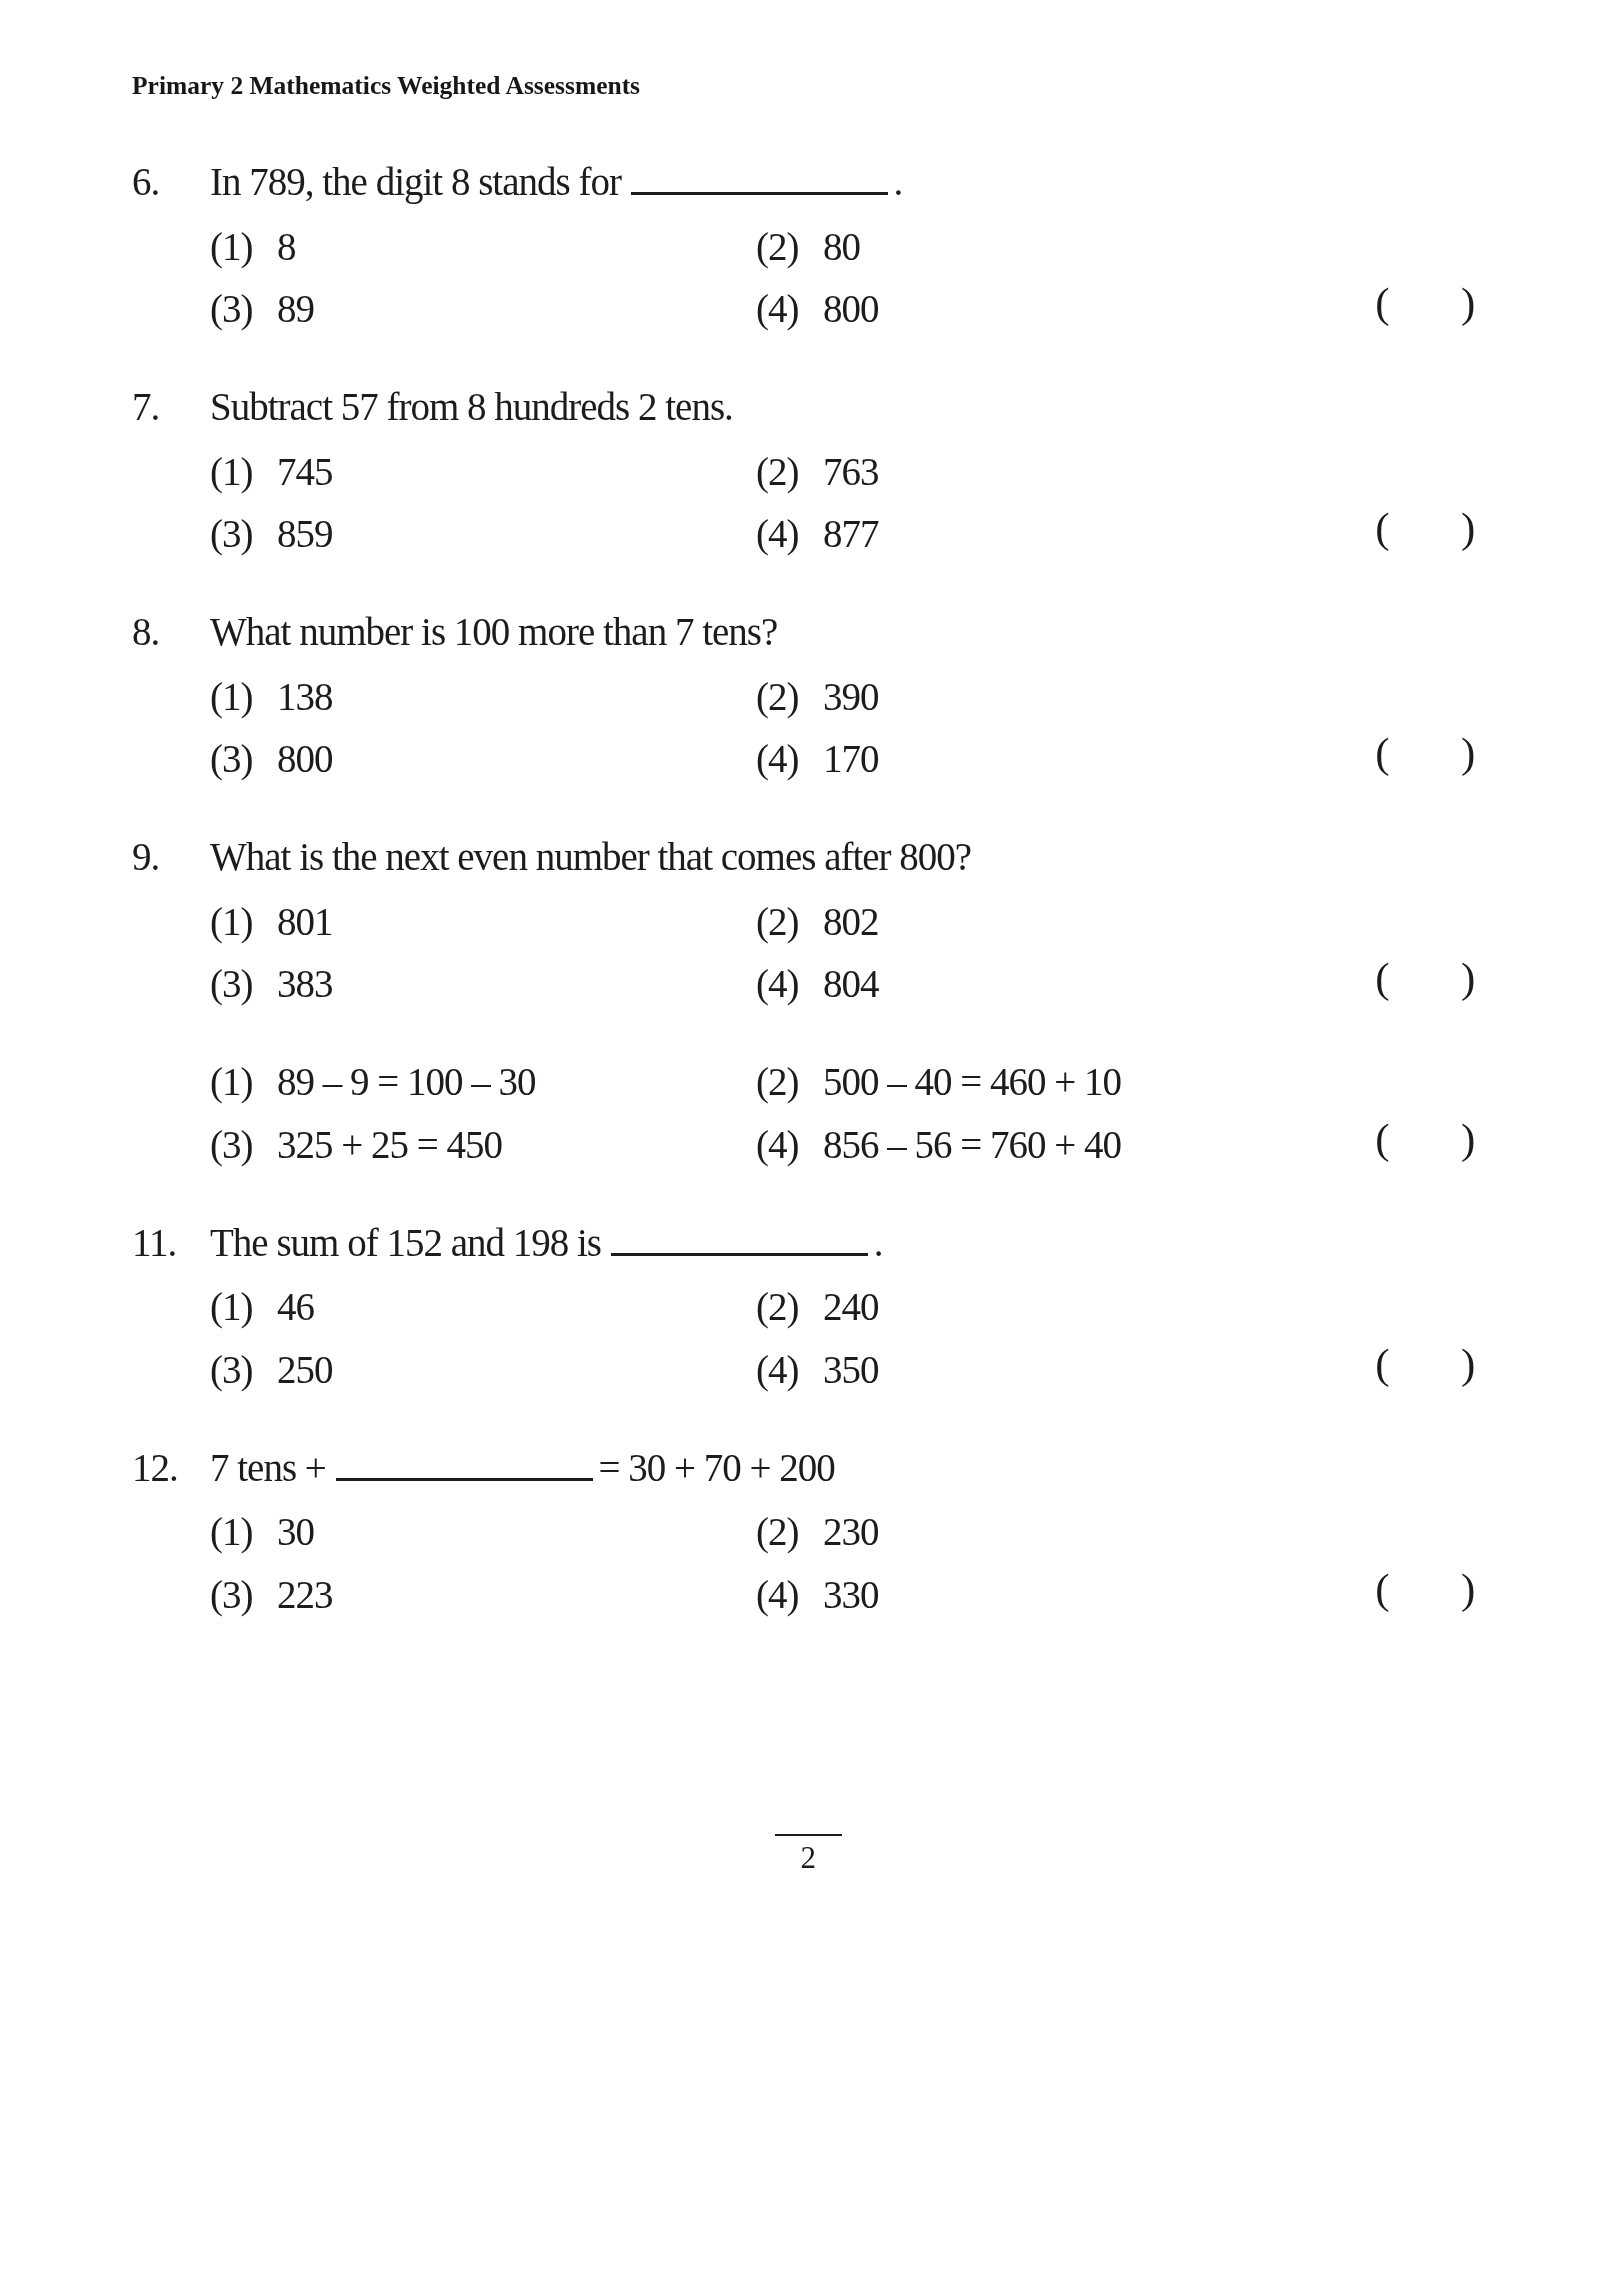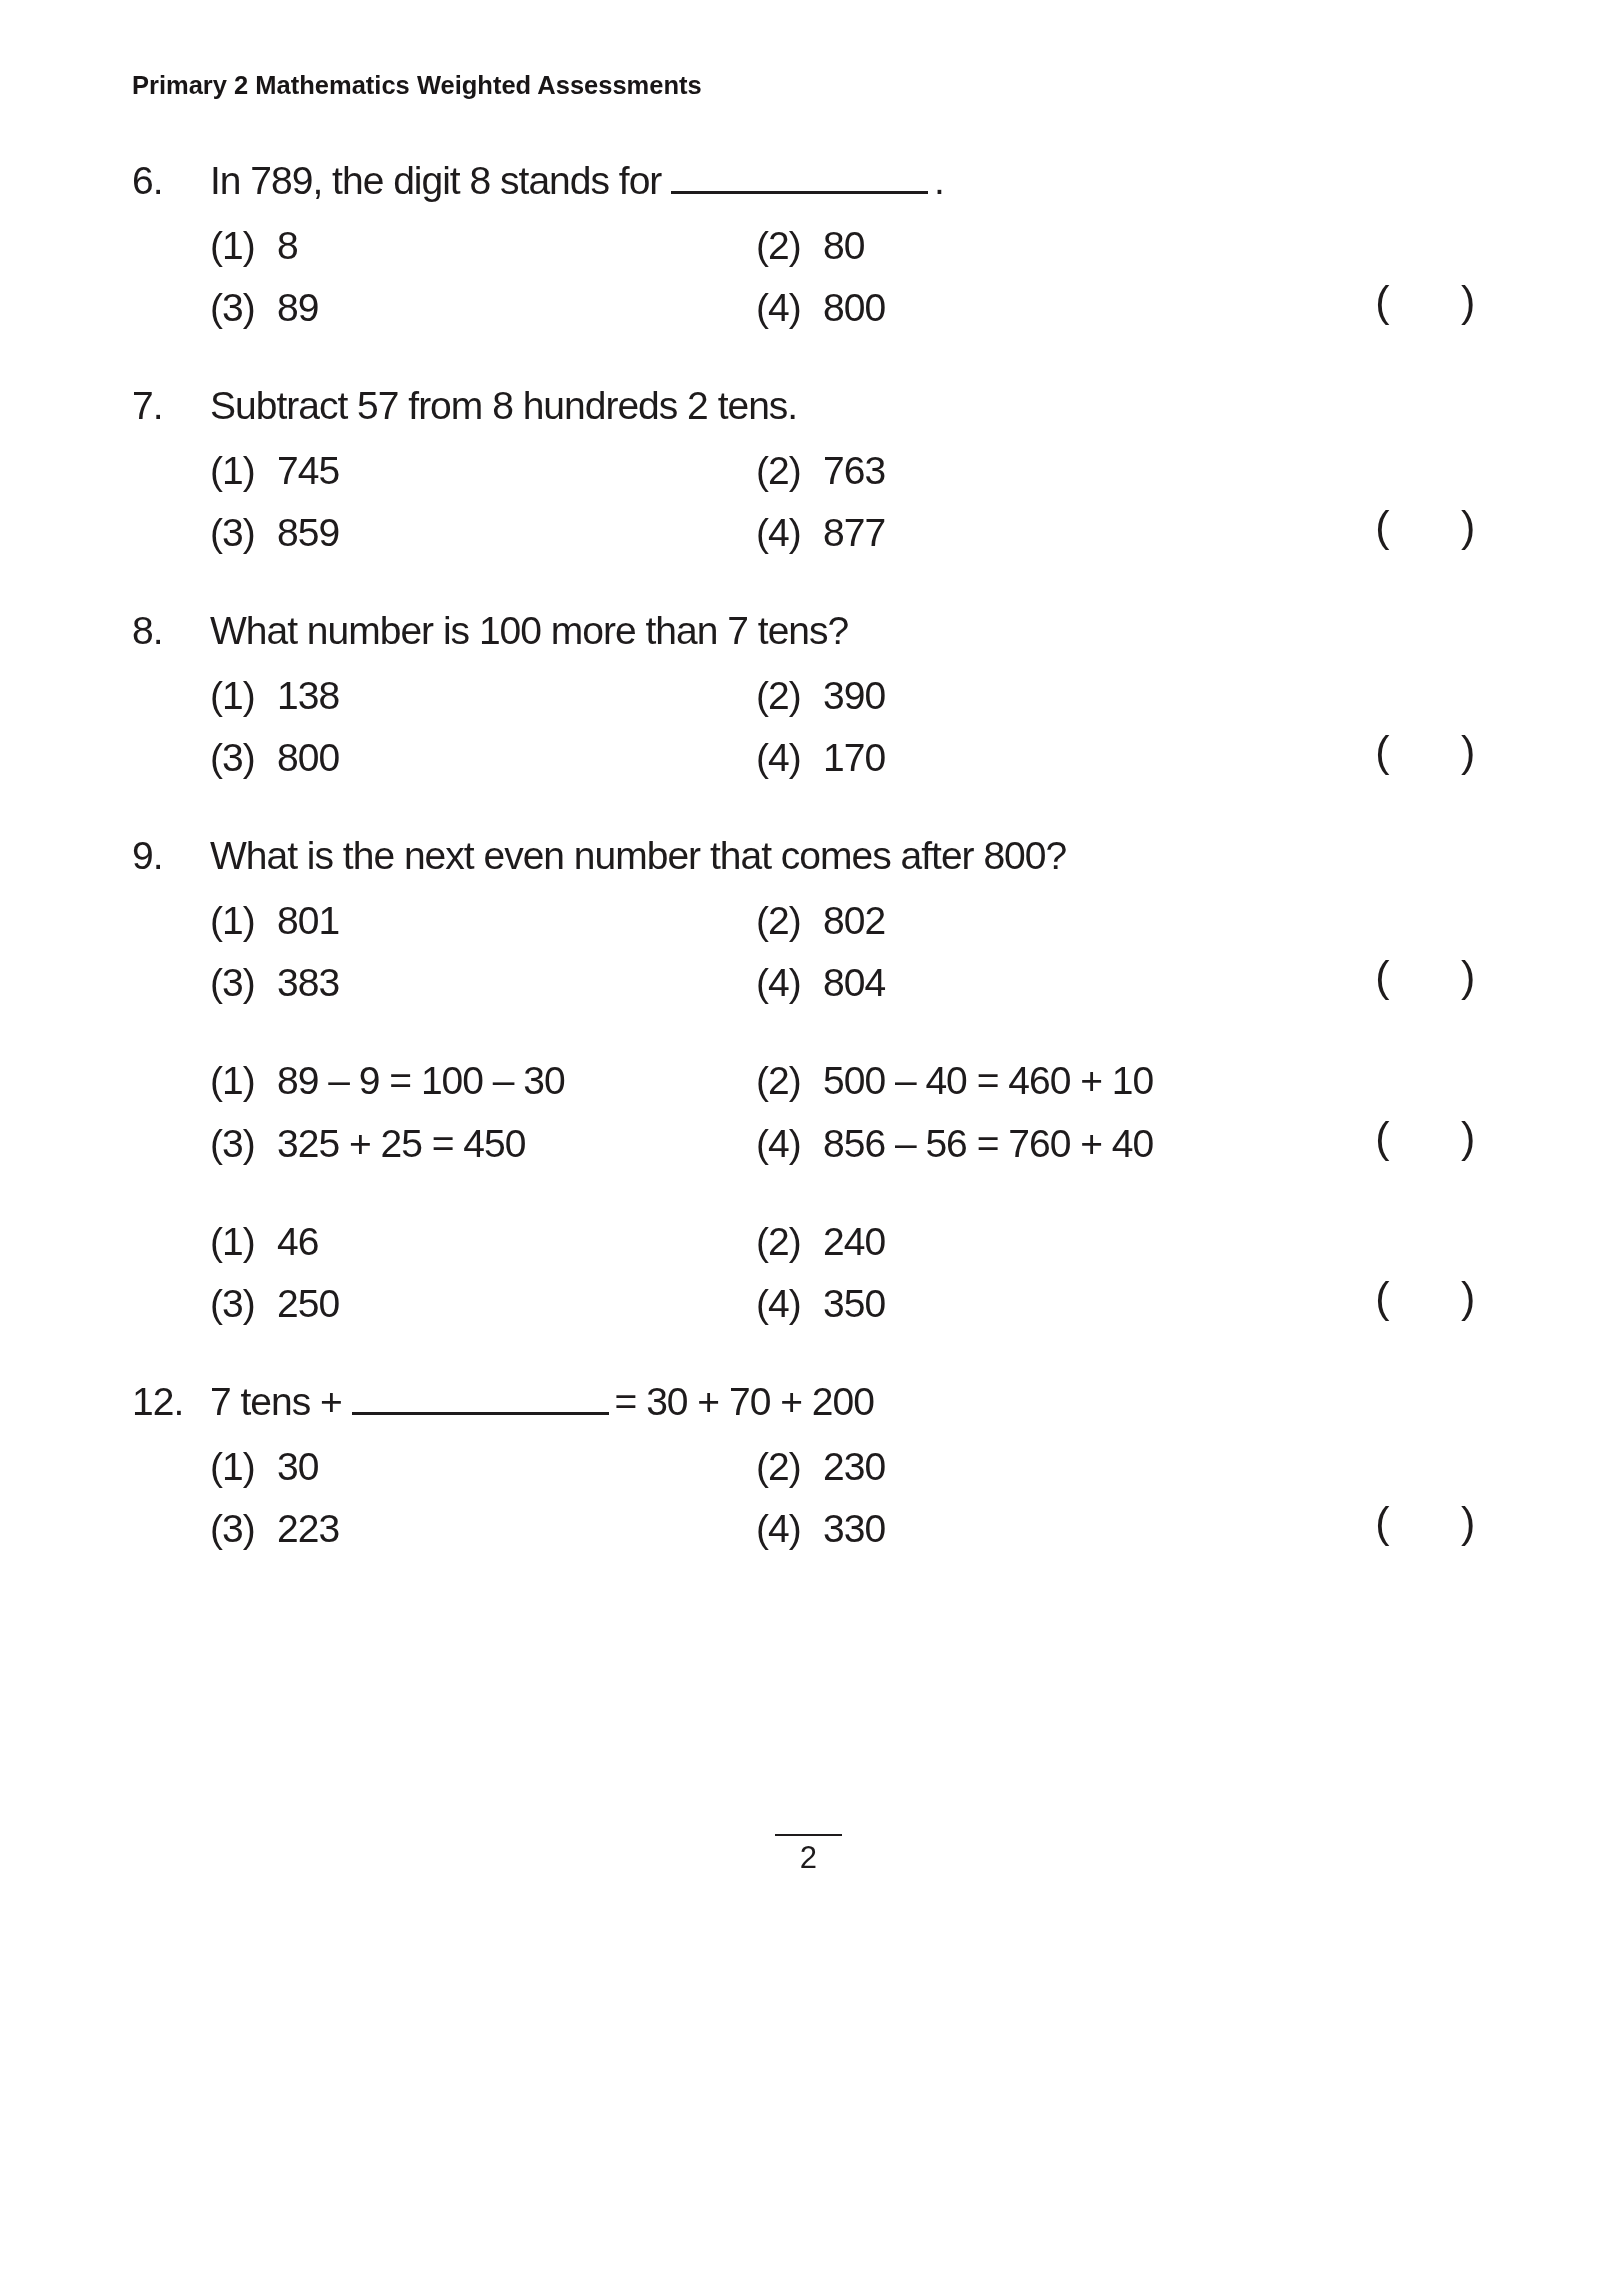--- a/index.html
+++ b/index.html
@@ -3,21 +3,21 @@
 <meta charset="utf-8">
 <style>
   * { margin: 0; padding: 0; box-sizing: border-box; }
   html, body { background: #ffffff; }
   .page {
     position: relative;
     width: 1616px;
     height: 1937px;
     background: #ffffff;
     color: #1e1b1c;
-    font-family: Liberation Sans, sans-serif;
+    font-family: Liberation Serif, serif;
     overflow: hidden;
   }
   .content {
     position: absolute;
     top: 71px;
     left: 132px;
     width: 1355px;
   }
   .doc-header {
     font-size: 25.5px;
@@ -255,20 +255,26 @@
         <span class="opt-value">856 – 56 = 760 + 40</span>
       </span>
       <span class="answer-brackets">
         <span>(</span>
         <span>)</span>
       </span>
     </div>
   </div>
 
   <div class="question">
+    <div class="q-head">
+      <span class="q-num">11.</span>
+      <span class="q-text">
+        <span>The sum of 152 and 198 is</span><span class="blank-line"></span><span>.</span>
+      </span>
+    </div>
     <div class="opt-row">
       <span class="opt opt-a">
         <span class="opt-label">(1)</span>
         <span class="opt-value">46</span>
       </span>
       <span class="opt opt-b">
         <span class="opt-label">(2)</span>
         <span class="opt-value">240</span>
       </span>
     </div>

